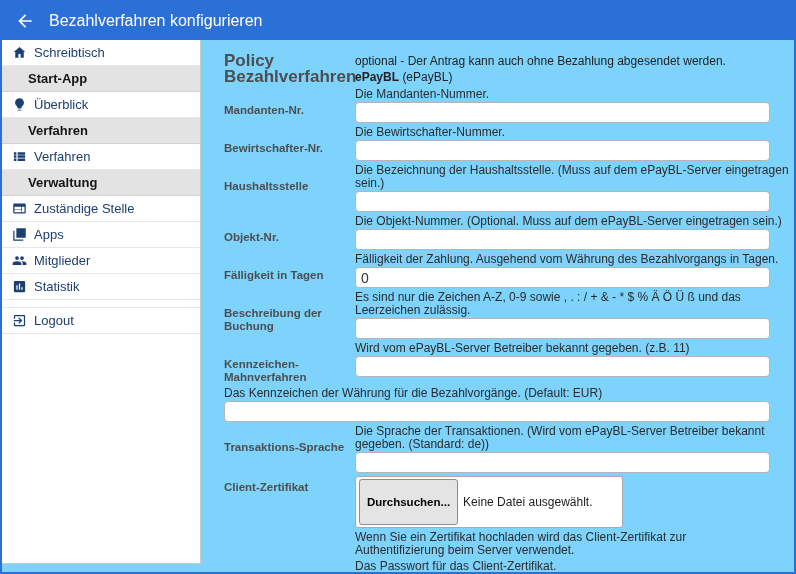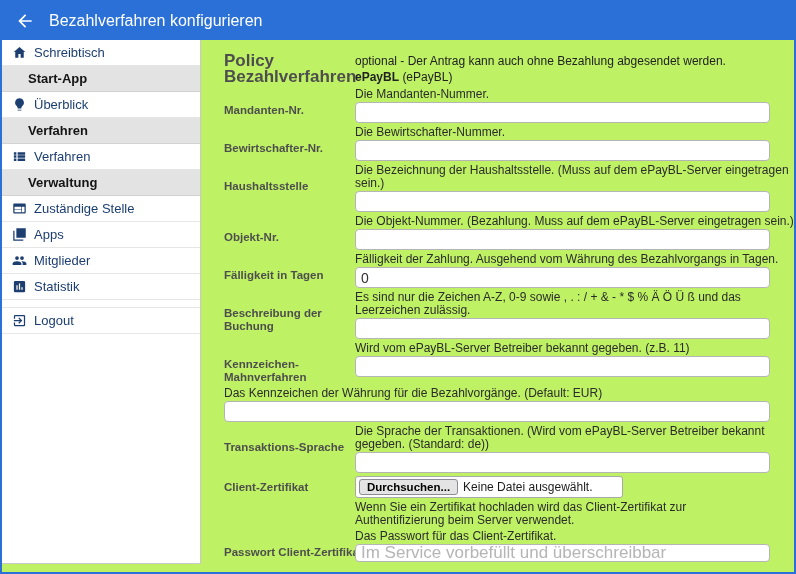--- a/index.html
+++ b/index.html
@@ -1,17 +1,17 @@
 <!DOCTYPE html>
 <html><head>
 <meta charset="utf-8">
 <style>
   html,body{margin:0;padding:0;background:#fff;}
   .page{position:relative;width:796px;height:574px;box-sizing:border-box;border:2px solid #2b70d7;
-        background:#bef264;display:flex;flex-direction:column;font-family:"Liberation Sans",sans-serif;overflow:hidden;}
+        background:#7dd3fc;display:flex;flex-direction:column;font-family:"Liberation Sans",sans-serif;overflow:hidden;}
   
   .topbar{height:38px;flex:0 0 38px;background:#2b70d7;display:flex;align-items:center;gap:14px;padding:0 13px;}
   .back{display:flex;align-items:center;cursor:pointer;}
   .topbar-title{color:#fff;font-size:16px;}
   
   .layout{flex:1;display:flex;align-items:stretch;min-height:0;}
   .sidebar{width:199px;flex:0 0 199px;height:524px;box-sizing:border-box;background:#fff;
            border-right:1px solid #c9c9c9;border-bottom:1px solid #c9c9c9;font-size:13px;}
   .nav-item{display:flex;align-items:center;gap:7px;height:26px;padding:0 10px;color:#1c3e70;
             border-bottom:1px solid #e6e6e6;text-decoration:none;cursor:pointer;box-sizing:border-box;}
@@ -30,21 +30,21 @@
           padding-top:16px;padding-right:6px;box-sizing:border-box;}
   .nowrap{white-space:nowrap;}
   .fctrl{flex:1;min-width:0;}
   .fhint{font-size:12px;line-height:13px;color:#2b2b2b;margin-bottom:1px;margin-right:-26px;}
   .finput{display:block;width:100%;box-sizing:border-box;height:21px;border:1px solid #b5b5b5;border-radius:4px;
           background:#fff;font-family:inherit;font-size:14px;color:#333;padding:0 5px;}
   .file-label{padding-top:5px;}
   .filebox{display:inline-flex;align-items:center;gap:5px;border:1px solid #a9a9a9;border-radius:3px;
            background:#fff;padding:2px 3px;}
   .filebtn{font-family:inherit;font-size:11.5px;background:#e4e4e4;border:1px solid #8b8b9a;border-radius:3px;
-           padding:1px 7px;color:#000;cursor:pointer;font-weight:bold;}
+           padding:16px 7px;color:#000;cursor:pointer;font-weight:bold;}
   .filestatus{font-size:12px;color:#1c1c1c;padding-right:26px;}
   .file-hint{font-size:12px;line-height:13px;margin-top:3px;max-width:478px;color:#2b2b2b;}
   .pw-input{height:18px;font-size:17px;}
   .pw-input::placeholder{color:#b5b5b5;opacity:1;}
 </style>
 </head>
 <body>
 
 <div class="page">
 
@@ -145,21 +145,21 @@
         <label class="flabel">Haushaltsstelle</label>
         <div class="fctrl">
           <div class="fhint">Die Bezeichnung der Haushaltsstelle. (Muss auf dem ePayBL-Server eingetragen sein.)</div>
           <input class="finput" type="text" value="" style="">
         </div>
       </div>
 
       <div class="frow">
         <label class="flabel">Objekt-Nr.</label>
         <div class="fctrl">
-          <div class="fhint">Die Objekt-Nummer. (Bezahlung. Muss auf dem ePayBL-Server eingetragen sein.)</div>
+          <div class="fhint">Die Objekt-Nummer. (Optional. Muss auf dem ePayBL-Server eingetragen sein.)</div>
           <input class="finput" type="text" value="" style="">
         </div>
       </div>
 
       <div class="frow">
         <label class="flabel">Fälligkeit in Tagen</label>
         <div class="fctrl">
           <div class="fhint">Fälligkeit der Zahlung. Ausgehend vom Währung des Bezahlvorgangs in Tagen.</div>
           <input class="finput" type="text" value="0" style="">
         </div>

